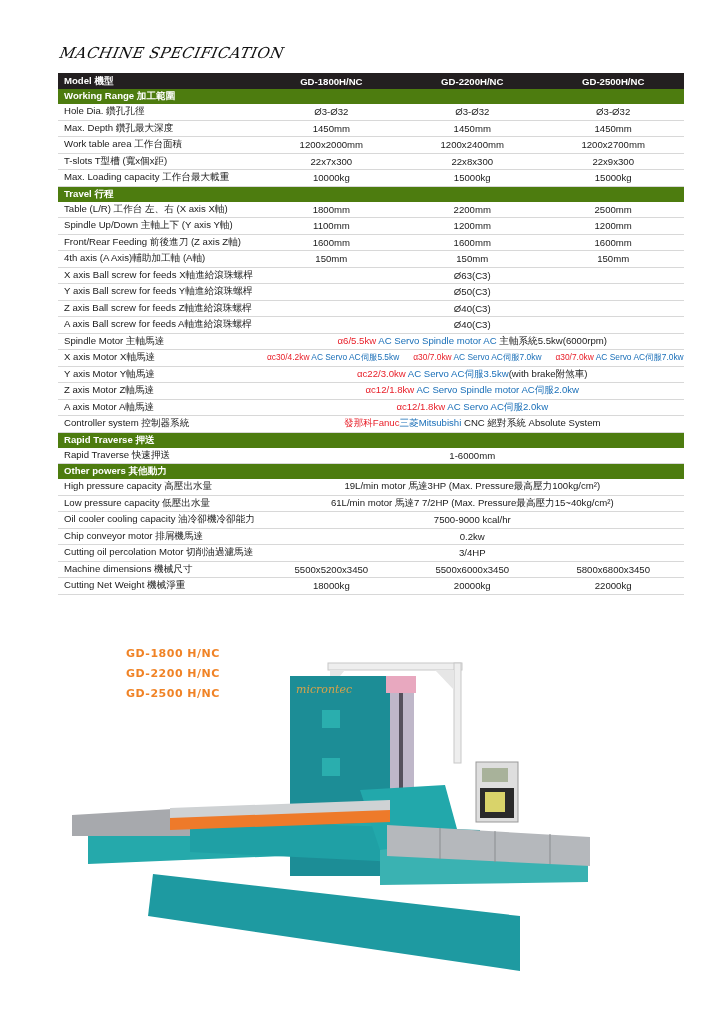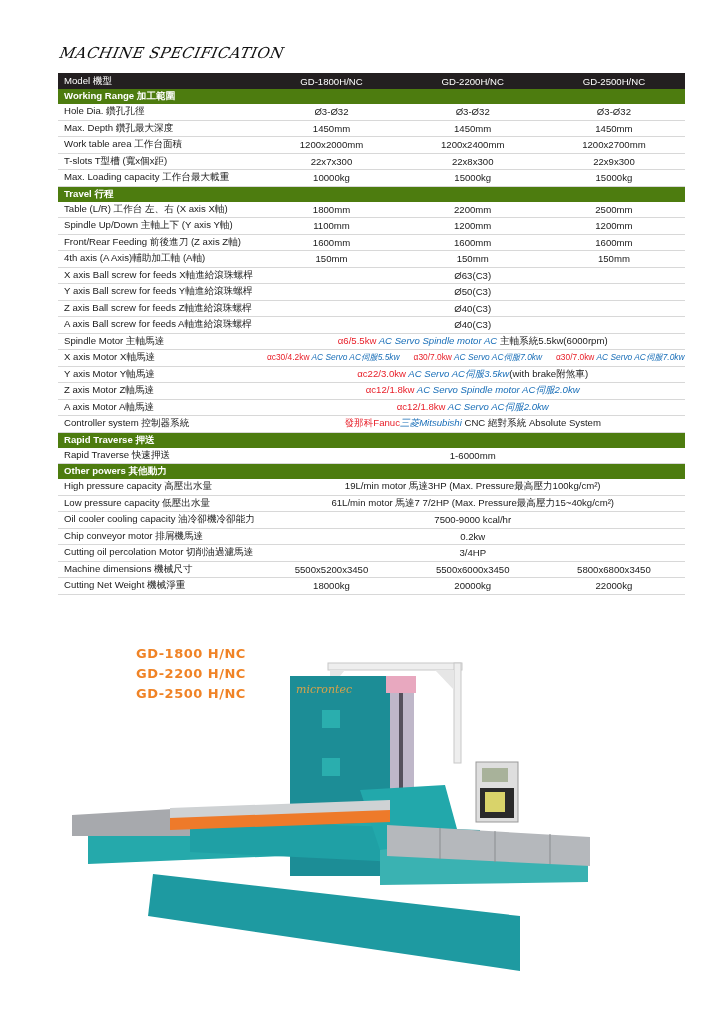--- a/index.html
+++ b/index.html
@@ -2,29 +2,29 @@
 <html><head>
 <meta charset="utf-8">
 <style>
   html, body { margin:0; padding:0; }
   body { width:720px; height:1018px; background:#ffffff; position:relative; overflow:hidden;
          font-family:"Liberation Sans", sans-serif; color:#1a1a1a; }
   .title { position:absolute; left:60px; top:44px; font-family:"DejaVu Serif", serif; font-style:italic;
            font-size:15px; letter-spacing:0.5px; color:#111; transform:skewX(-12deg); }
   table.spec { position:absolute; left:58px; top:73px; width:602px; border-collapse:collapse; font-size:9.6px; }
   table.spec td { height:15.5px; padding:0 6px; border-bottom:1px solid #d8d8d8; white-space:nowrap; }
-  tr.head td { background:#231f20; color:#fff; font-weight:normal; height:16px; border-bottom:none; }
+  tr.head td { background:#231f20; color:#fff; font-weight:bold; height:16px; border-bottom:none; }
   tr.sec td { background:#4d7c0f; color:#fff; font-weight:bold; height:15px; border-bottom:none; }
   td.lbl { width:190px; text-align:left; }
   td.v { text-align:center; width:137px; }
   td.span { text-align:center; }
   .red { color:#e8202a; }
-  .blue { color:#1a6fb8;font-style:italic; }
-  .models { position:absolute; left:136px; top:644px; font-family:"DejaVu Sans", sans-serif; font-weight:bold;
-            font-size:13px; color:#f08326; line-height:20px; letter-spacing:0.5px; }
+  .blue { color:#1a6fb8; }
+  .models { position:absolute; left:126px; top:644px; font-family:"DejaVu Sans", sans-serif; font-weight:bold;
+            font-size:11px; color:#f08326; line-height:20px; letter-spacing:0.5px; }
   .machine { position:absolute; left:60px; top:640px; width:600px; height:370px; }
 </style>
 </head>
 <body>
 
 <div class="title">MACHINE SPECIFICATION</div>
 
 <table class="spec">
   <tbody>
       <tr class="head">

